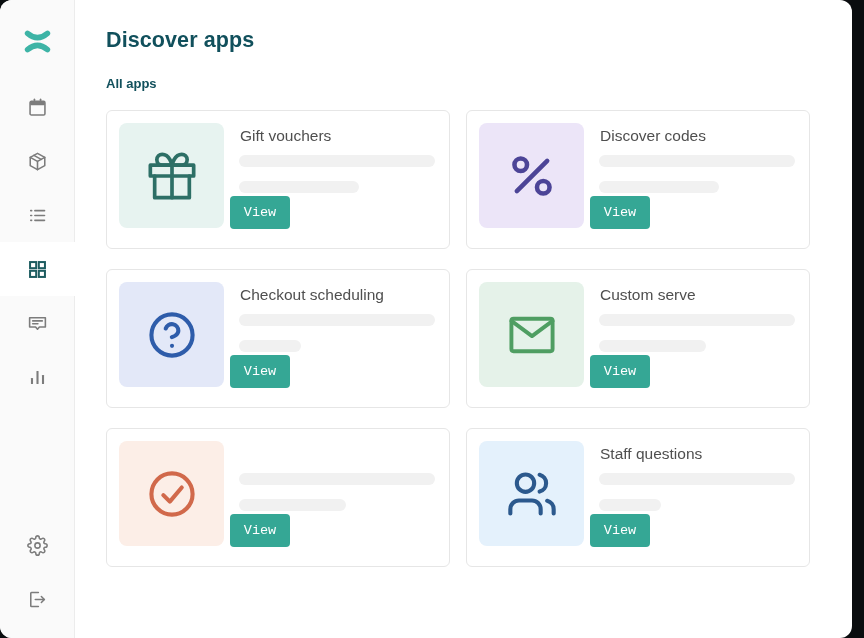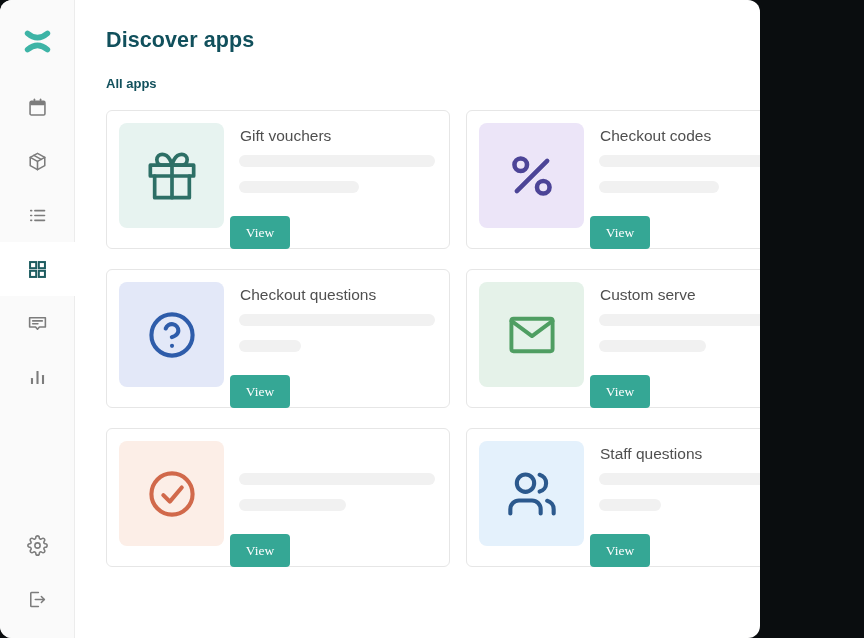--- a/index.html
+++ b/index.html
@@ -1,17 +1,17 @@
 <!DOCTYPE html>
 <html><head>
 <meta charset="utf-8">
 <style>
   * { margin:0; padding:0; box-sizing:border-box; }
   html,body { width:864px; height:638px; background:#0a0d0f; font-family:"Liberation Sans", sans-serif; }
-  .window { position:relative; width:760px; height:638px; background:#ffffff; border-radius:12px; overflow:hidden; display:flex; }
+  .window { position:relative; width:852px; height:638px; background:#ffffff; border-radius:12px; overflow:hidden; display:flex; }
 
   
   .sidebar { position:relative; width:75px; height:100%; background:#fafafa; border-right:1px solid #ececec; flex:0 0 75px; }
   .logo { position:absolute; top:24px; left:0; width:75px; height:34px; display:flex; align-items:center; justify-content:center; color:#3db4a6; cursor:pointer; }
   .nav-item { position:absolute; left:0; width:75px; height:54px; display:flex; align-items:center; justify-content:center; color:#7c7c7c; cursor:pointer; }
   .nav-item.active { background:#ffffff; color:#1d5c60; }
   .nav-item svg { display:block; }
 
   
   .main { flex:1; padding:28px 0 0 31px; }
@@ -27,21 +27,21 @@
   .c1 { background:#ece5f8; color:#4c4497; }
   .c2 { background:#e3e8f8; color:#2e5caa; }
   .c3 { background:#e5f2e9; color:#4f9e62; }
   .c4 { background:#fceee7; color:#d1694b; }
   .c5 { background:#e4f1fc; color:#2c598d; }
   .card-title { position:absolute; left:133px; top:15px; font-size:15.5px; line-height:20px; color:#4f4f4f; }
   .bar { position:absolute; left:132px; height:12px; background:#f1f1f1; border-radius:6px; }
   .bar1 { top:44px; width:196px; }
   .bar2 { top:70px; }
   .w120 { width:120px; } .w107 { width:107px; } .w62 { width:62px; }
-  .view-btn { position:absolute; left:123px; top:105px; width:60px; height:33px; background:#35a795; color:#ffffff; border:none; border-radius:4px; font-family:Liberation Serif, serif; font-size:13.5px; font-weight:500; cursor:pointer; }
+  .view-btn { position:absolute; left:123px; top:85px; width:60px; height:33px; background:#35a795; color:#ffffff; border:none; border-radius:4px; font-family:Liberation Mono, monospace; font-size:13.5px; font-weight:500; cursor:pointer; }
 </style>
 </head>
 <body>
 
 <div class="window">
 
   <aside class="sidebar">
     <div class="logo">
       <svg width="29" height="29" viewBox="0 0 32 32" fill="none" stroke="currentColor" stroke-width="6" stroke-linecap="round">
         <path d="M5 7 Q16 16.5 27 7"></path>
@@ -162,37 +162,37 @@
       <div class="card">
         <div class="tile c1">
           <span>
             <svg width="52" height="52" viewBox="0 0 24 24" fill="none" stroke="currentColor" stroke-width="2.1" stroke-linecap="round" stroke-linejoin="round">
               <line x1="19" y1="5" x2="5" y2="19"></line>
               <circle cx="6.8" cy="6.8" r="2.9"></circle>
                 <circle cx="17.2" cy="17.2" r="2.9"></circle>
             </svg>
           </span>
         </div>
-        <div class="card-title">Checkout codes</div>
+        <div class="card-title">Discover codes</div>
         <div class="bar bar1"></div>
         <div class="bar bar2 w120"></div>
         <button class="view-btn">View</button>
       </div>
 
       <div class="card">
         <div class="tile c2">
           <span>
             <svg width="52" height="52" viewBox="0 0 24 24" fill="none" stroke="currentColor" stroke-width="1.9" stroke-linecap="round" stroke-linejoin="round">
               <circle cx="12" cy="12" r="9.5"></circle>
               <path d="M9.1 9a3 3 0 0 1 5.83 1c0 2-3 3-3 3"></path>
               <line x1="12" y1="17" x2="12.01" y2="17"></line>
             </svg>
           </span>
         </div>
-        <div class="card-title">Checkout questions</div>
+        <div class="card-title">Checkout scheduling</div>
         <div class="bar bar1"></div>
         <div class="bar bar2 w62"></div>
         <button class="view-btn">View</button>
       </div>
 
       <div class="card">
         <div class="tile c3">
           <span>
             <svg width="52" height="52" viewBox="0 0 24 24" fill="none" stroke="currentColor" stroke-width="1.8" stroke-linecap="round" stroke-linejoin="round">
               <rect x="2.5" y="4.5" width="19" height="15" rx="1"></rect>

